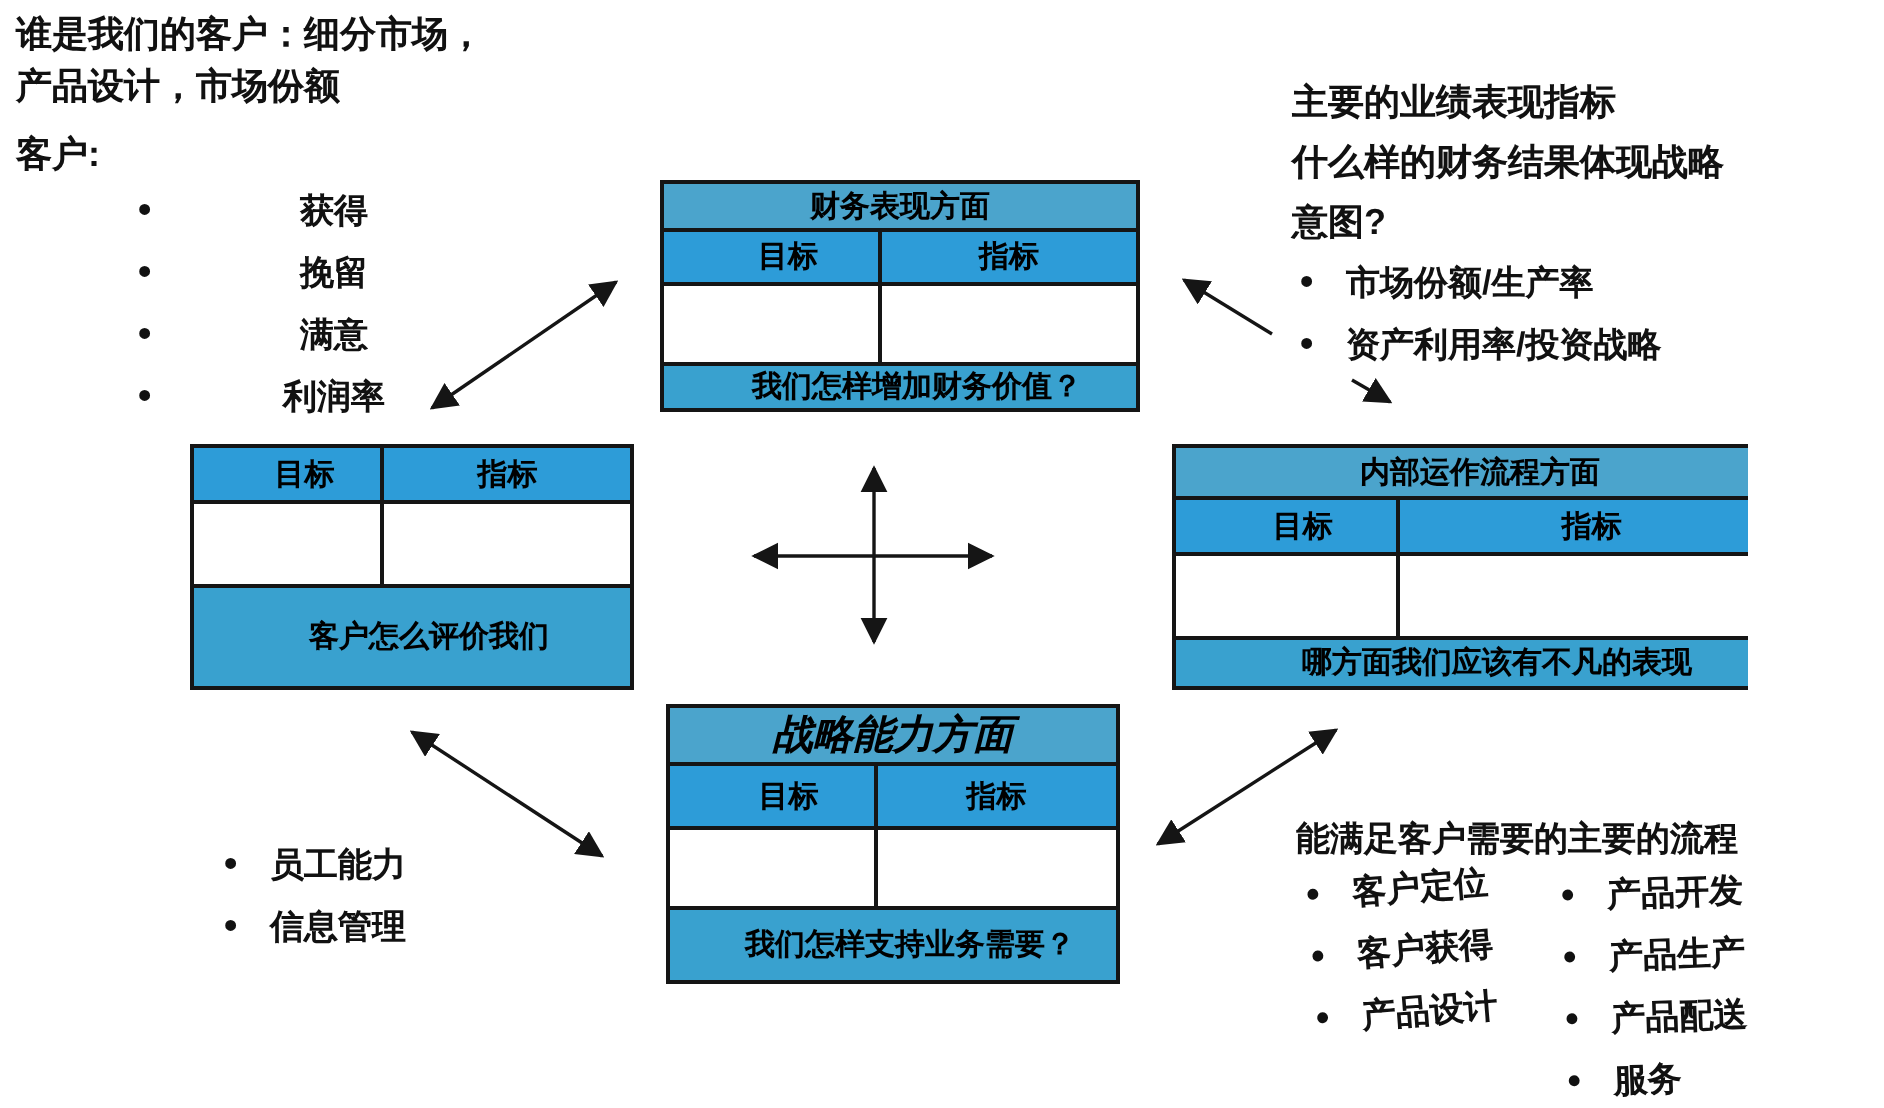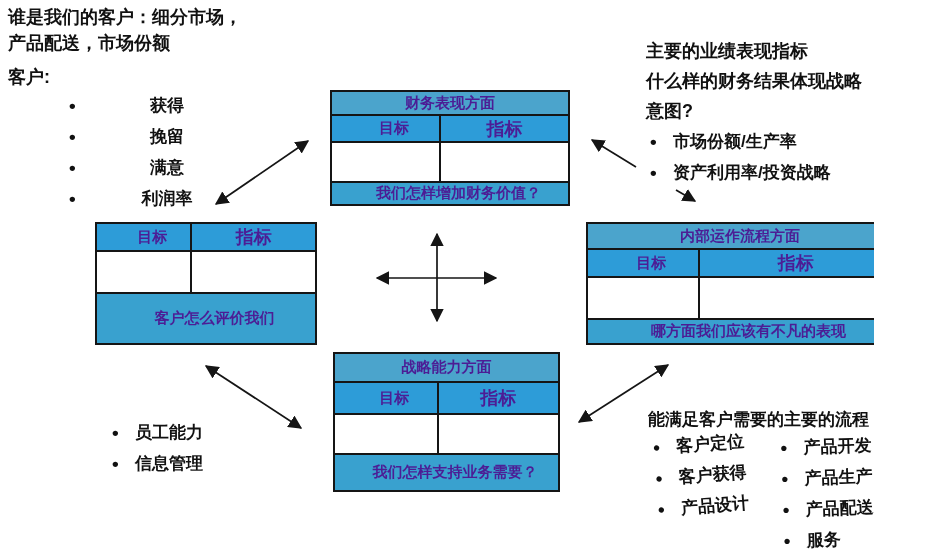--- a/index.html
+++ b/index.html
@@ -20,30 +20,30 @@
   ul.bullets{list-style:none;margin:0;padding:0;}
   ul.bullets li{
     position:relative;padding-left:27px;height:31px;line-height:31px;
     font-size:17px;font-weight:bold;white-space:nowrap;
   }
   ul.bullets li::before{content:"•";position:absolute;left:4px;top:0;font-size:19px;}
   .tl ul.bullets{margin:0 0 0 57px;text-align:center;}
   
   .box{
     position:absolute;box-sizing:border-box;border:2px solid #151515;
-    display:flex;flex-direction:column;color:#4c1d95;font-weight:bold;text-align:right;
+    display:flex;flex-direction:column;color:#000000;font-weight:bold;text-align:right;
   }
   .box .title{
     background:var(--title-blue);border-bottom:2px solid #151515;
     display:flex;align-items:center;justify-content:center;font-size:15px;flex:0 0 auto;
   }
   .box .row{display:flex;flex:0 0 auto;padding-left:17px;}
   .box .row .c1{box-sizing:border-box;border-right:2px solid #151515;
     display:flex;align-items:center;justify-content:center;font-size:15px;}
-  .box .row .c2{flex:1;display:flex;align-items:center;justify-content:center;font-size:18px;}
+  .box .row .c2{flex:1;display:flex;align-items:center;justify-content:center;font-size:15px;}
   .box .hdr{background:var(--header-blue);border-bottom:2px solid #151515;}
   .box .hdr .c1{background:var(--header-blue);}
   .box .body{background:#ffffff;border-bottom:2px solid #151515;}
   .box .question{
     background:var(--footer-blue);flex:1;display:flex;align-items:center;justify-content:center;
     font-size:15px;white-space:nowrap;padding-left:17px;
   }
   .box-financial{left:330px;top:90px;width:240px;height:116px;}
   .box-financial .title{height:22px;}
   .box-financial .hdr{height:25px;}
@@ -53,35 +53,35 @@
   .box-customer .title{height:24px;}
   .box-customer .hdr{height:26px;}
   .box-customer .body{height:40px;}
   .box-customer .c1{width:39%;}
   .box-internal{left:586px;top:222px;width:308px;height:123px;}
   .box-internal .title{height:24px;}
   .box-internal .hdr{height:26px;}
   .box-internal .body{height:40px;}
   .box-internal .c1{width:33%;}
   .box-strategic{left:333px;top:352px;width:227px;height:140px;}
-  .box-strategic .title{height:27px;font-size:15px;}
+  .box-strategic .title{height:27px;font-size:20px;font-style:italic;}
   .box-strategic .hdr{height:30px;}
   .box-strategic .body{height:38px;}
   .box-strategic .c1{width:42%;}
   
   .arrows{position:absolute;left:0;top:0;pointer-events:none;}
 </style>
 </head>
 <body>
 
 <div class="canvas" style="--title-blue:#4BA4CC;--header-blue:#2D9CD8;--footer-blue:#39A1CF;">
 
   <div class="tblock tl">
     <div>谁是我们的客户：细分市场，</div>
-    <div>产品配送，市场份额</div>
+    <div>产品设计，市场份额</div>
     <div class="sub">客户:</div>
     <ul class="bullets">
       <li>获得</li>
       <li>挽留</li>
       <li>满意</li>
       <li>利润率</li>
     </ul>
   </div>
 
   <div class="tblock tr">

